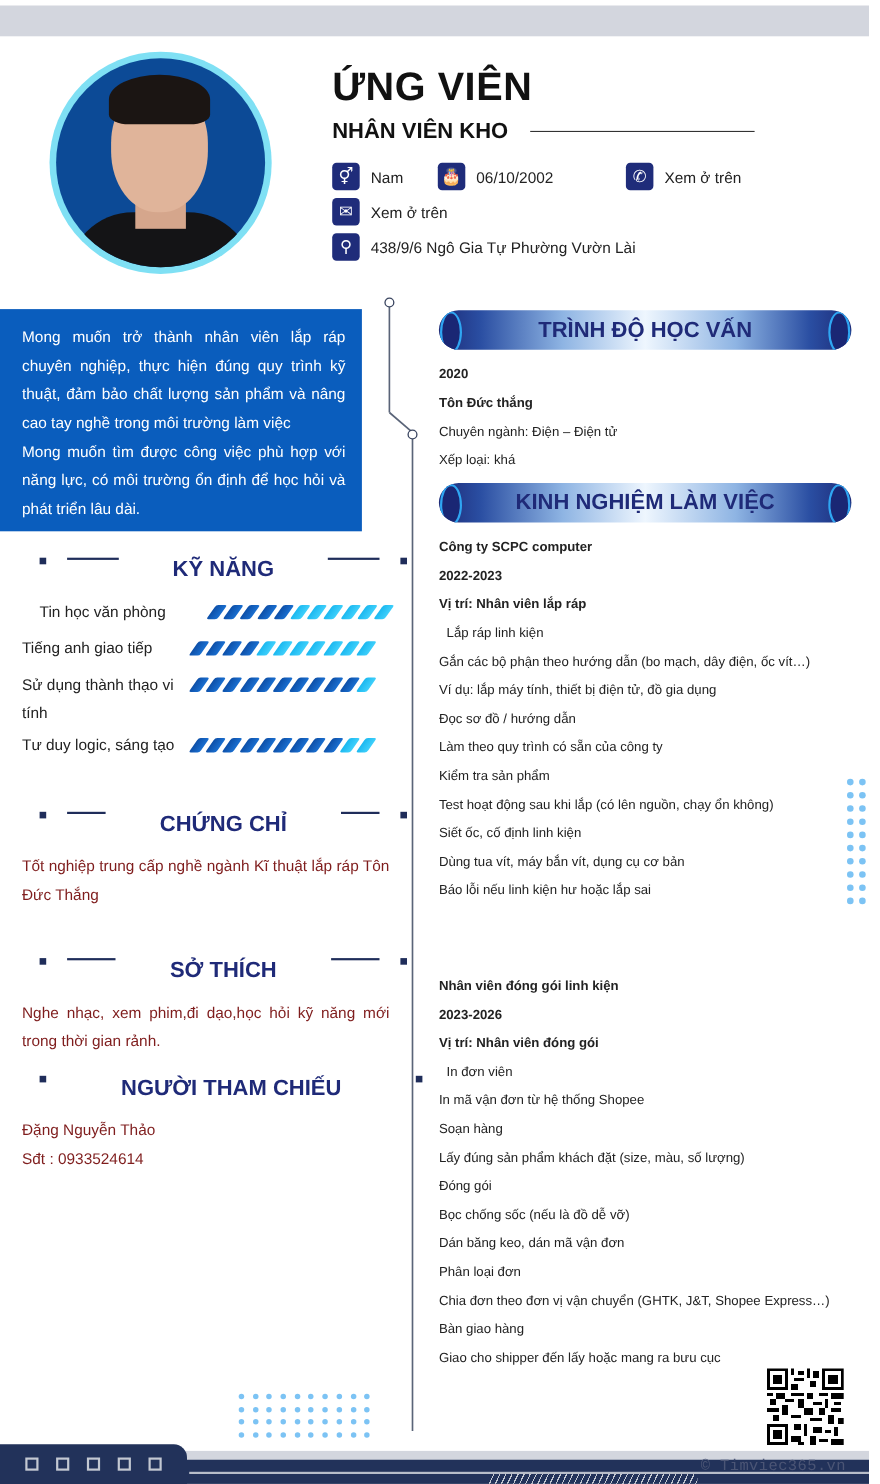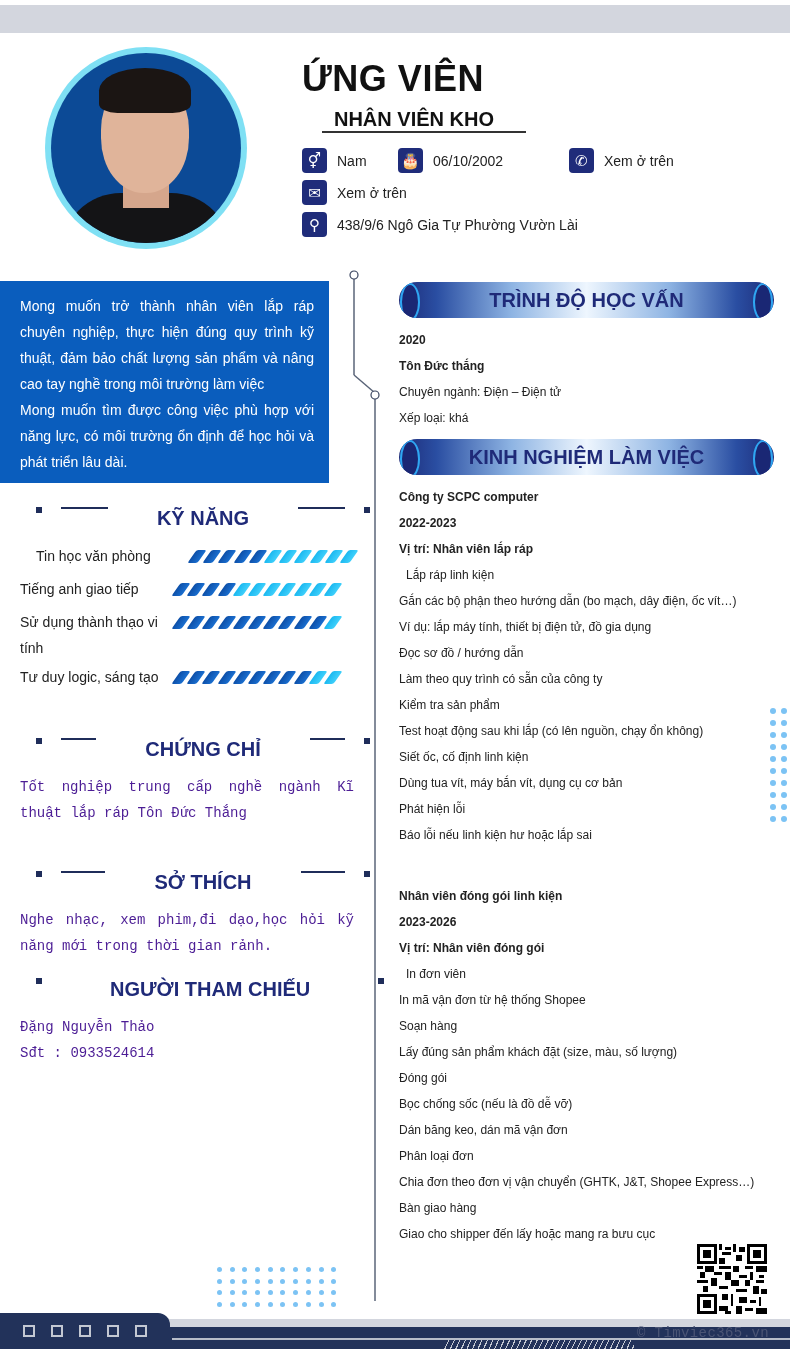--- a/index.html
+++ b/index.html
@@ -10,21 +10,21 @@
   .page-right-edge { position: absolute; right: 0; top: 0; width: 10px; height: 1349px; background: #fff; }
 
   .avatar-wrap { position: absolute; left: 45px; top: 47px; width: 202px; height: 202px; border-radius: 50%; background: #7fe0f4; padding: 6px; }
   .avatar { width: 100%; height: 100%; border-radius: 50%; background: #0c4a96; position: relative; overflow: hidden; }
   .avatar .head { position: absolute; left: 50px; top: 25px; width: 88px; height: 115px; border-radius: 45% 45% 48% 48%; background: #e0b49a; }
   .avatar .hair { position: absolute; left: 48px; top: 15px; width: 92px; height: 45px; border-radius: 50% 50% 20% 20%; background: #1b1513; }
   .avatar .body { position: absolute; left: 10px; top: 140px; width: 170px; height: 80px; border-radius: 60px 60px 0 0; background: #141416; }
   .avatar .neck { position: absolute; left: 72px; top: 120px; width: 46px; height: 35px; background: #d5a68c; }
 
   .name { position: absolute; left: 302px; top: 58px; font-size: 36px; font-weight: 700; color: #111; letter-spacing: 0.5px; }
-  .title-row { position: absolute; left: 302px; top: 108px; display: flex; align-items: center; flex-direction: column; }
+  .title-row { position: absolute; left: 302px; top: 108px; display: flex; align-items: center; }
   .title { font-size: 20px; font-weight: 700; color: #111; }
   .title-line { width: 204px; height: 1.5px; background: #333; margin-left: 20px; }
 
   .info { position: absolute; display: flex; align-items: center; font-size: 14px; color: #222; }
   .info .ic { width: 25px; height: 25px; border-radius: 4px; background: #1f2c7a; color: #fff; display: flex; align-items: center; justify-content: center; font-size: 15px; margin-right: 10px; line-height: 1; }
 
   .objective { position: absolute; left: 0; top: 281px; width: 329px; height: 202px; background: #0a5dbd; color: #fff; padding: 12px 15px 0 20px; font-size: 14px; line-height: 26px; text-align: justify; }
 
   .timeline-svg { position: absolute; left: 340px; top: 265px; }
 
@@ -33,21 +33,21 @@
   .side-heading .ln { height: 1.5px; background: #1f2d5a; flex: 1; }
   .side-heading .txt { font-size: 20px; font-weight: 700; color: #1f2a78; padding: 0 30px; white-space: nowrap; }
 
   .skill-row { position: absolute; left: 20px; width: 330px; font-size: 14px; line-height: 26px; color: #222; }
   .skill-row .lbl { width: 140px; }
   .bars { position: absolute; left: 156px; top: 7px; display: flex; }
   .bar { width: 10px; height: 13px; margin-right: 5.2px; transform: skewX(-35deg); border-radius: 2px; }
   .bar.on { background: linear-gradient(90deg, #0d4fa8, #1a6fd0); }
   .bar.off { background: linear-gradient(90deg, #1bb8f0, #3fd0fb); }
 
-  .side-text { position: absolute; left: 20px; width: 334px; font-size: 14px; line-height: 26px; color: #4c1d95; text-align: justify; font-family: Liberation Mono, monospace; }
+  .side-text { position: absolute; left: 20px; width: 334px; font-size: 14px; line-height: 26px; color: #7f1d1d; text-align: justify; }
 
   .banner { position: absolute; left: 399px; width: 375px; height: 36px; border-radius: 18px; overflow: hidden; display: flex; align-items: center; justify-content: center;
     background: linear-gradient(90deg, #1d2b78 0%, #2a4ea2 10%, #8eb4e3 30%, #eef6fe 50%, #8eb4e3 72%, #2a4ea2 90%, #1d2b78 100%); }
   .banner::before, .banner::after { content: ""; position: absolute; top: 1px; width: 16px; height: 34px; border-radius: 50%; border: 2px solid #2fa6f2; background: #1a2774; }
   .banner::before { left: 1px; }
   .banner::after { right: 1px; }
   .banner .txt { position: relative; z-index: 2; font-size: 20px; font-weight: 700; color: #1f2a78; }
 
   .rcol { position: absolute; left: 399px; width: 366px; font-size: 12px; line-height: 26px; color: #222; text-align: justify; }
   .rcol .b { font-weight: 700; }
@@ -245,21 +245,20 @@
   <div class="b">Vị trí: Nhân viên lắp ráp</div>
   <div class="indent">Lắp ráp linh kiện</div>
   <div>Gắn các bộ phận theo hướng dẫn (bo mạch, dây điện, ốc vít…)</div>
   <div>Ví dụ: lắp máy tính, thiết bị điện tử, đồ gia dụng</div>
   <div>Đọc sơ đồ / hướng dẫn</div>
   <div>Làm theo quy trình có sẵn của công ty</div>
   <div>Kiểm tra sản phẩm</div>
   <div style="text-align:left;">Test hoạt động sau khi lắp (có lên nguồn, chạy ổn không)</div>
   <div>Siết ốc, cố định linh kiện</div>
   <div>Dùng tua vít, máy bắn vít, dụng cụ cơ bản</div>
-  <div>Phát hiện lỗi</div>
   <div>Báo lỗi nếu linh kiện hư hoặc lắp sai</div>
 </div>
 <div class="rcol" style="top:883px;">
   <div class="b">Nhân viên đóng gói linh kiện</div>
   <div class="b">2023-2026</div>
   <div class="b">Vị trí: Nhân viên đóng gói</div>
   <div class="indent">In đơn viên</div>
   <div>In mã vận đơn từ hệ thống Shopee</div>
   <div>Soạn hàng</div>
   <div>Lấy đúng sản phẩm khách đặt (size, màu, số lượng)</div>

